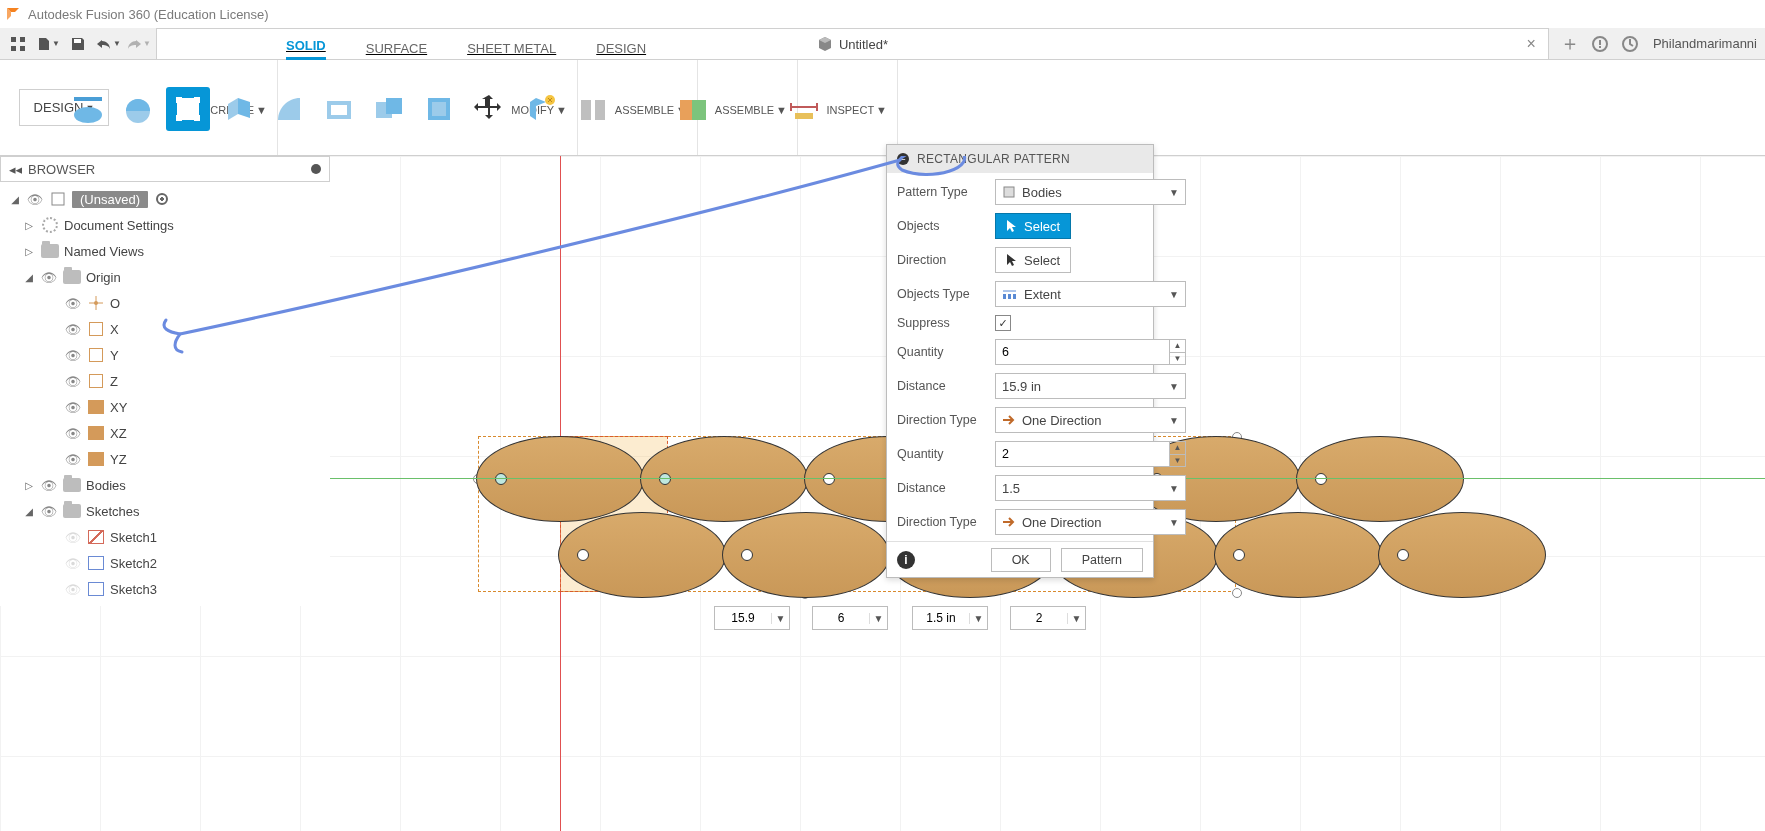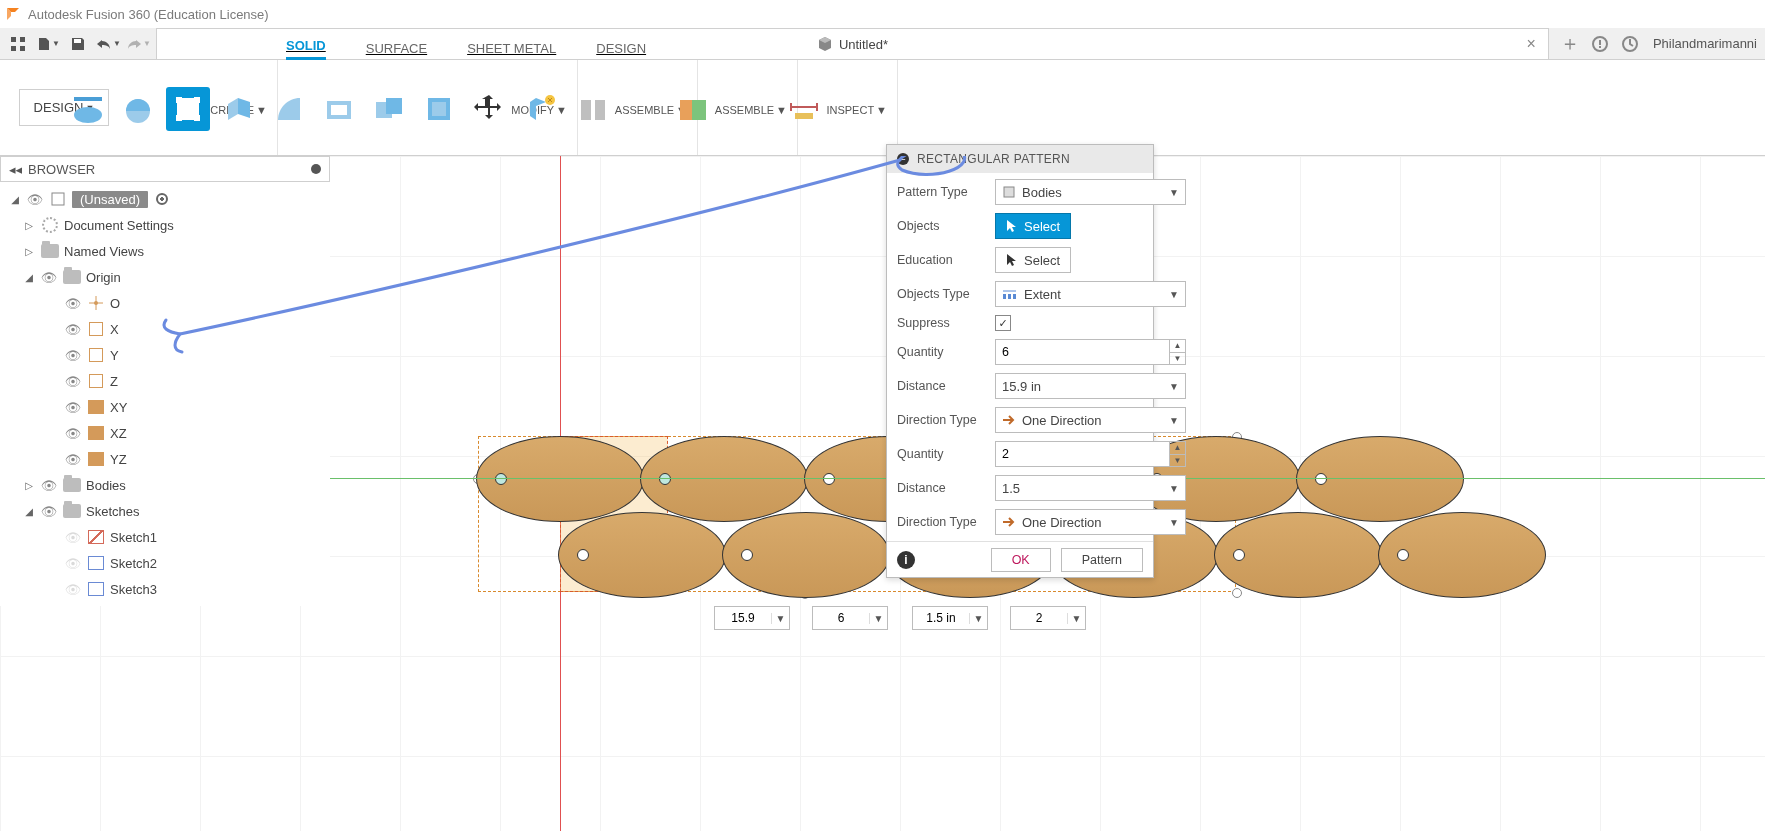--- a/index.html
+++ b/index.html
@@ -71,21 +71,21 @@
   .num { height: 26px; border: 1px solid #bcbcbc; display: flex; }
   .num input { border: 0; flex: 1; padding: 0 6px; font-size: 12.5px; outline: none; }
   .spin { width: 16px; display: flex; flex-direction: column; border-left: 1px solid #bcbcbc; }
   .spin div { flex: 1; font-size: 8px; display:flex; align-items:center; justify-content:center; color:#555; border-bottom:1px solid #bcbcbc;}
   .spin div:last-child{border-bottom:0;}
   .chk { width:16px; height:16px; border:1px solid #888; display:flex; align-items:center; justify-content:center; font-size:11px; color:#333; background:#fff;}
   .dialog-footer { height: 36px; border-top: 1px solid #e0e0e0; display:flex; align-items:center; padding:0 10px; gap:10px;}
   .dialog-footer .info{ width:18px;height:18px; border-radius:50%; background:#333; color:#fff; font-size:12px; display:flex;align-items:center;justify-content:center; font-weight:bold;}
   .dialog-footer .spacer{flex:1;}
   .dlg-btn { height:24px; padding:0 20px; border:1px solid #bcbcbc; background:#fff; font-size:12.5px; color:#444;}
-  .dlg-btn.disabled{ color:#be185d;}
+  .dlg-btn.disabled{ color:#404040;}
 
   
   .shapes { position:absolute; inset:0; pointer-events:none; }
   .ell { position:absolute; width:168px; height:86px; border-radius:50%; background: linear-gradient(180deg,#d8aa6b,#c99858); border:1.5px solid #333; }
   .ell .hole{ position:absolute; width:12px; height:12px; background:#fff; border:1.5px solid #333; border-radius:50%; top:36px; left:18px;}
   .first-hole{ background:#bfe8df !important;}
   .sel-box { position:absolute; border:1px dashed #d88a2e; }
   .hval { position:absolute; height:24px; border:1px solid #bcbcbc; background:#fff; display:flex; align-items:center; }
   .hval input{ border:0; width:56px; text-align:center; font-size:12px; outline:none;}
   .hval .caret{ width:18px; text-align:center; font-size:10px; color:#555; border-left:1px solid #ddd;}
@@ -536,21 +536,21 @@
         </div>
 
       <span class="dlabel">Objects</span>
       <div><span class="sel-btn primary">
             <svg width="12" height="14">
               <path d="M1 1l0 11 3-3 2 4 2-1-2-4h4z" fill="#fff"></path>
             </svg>
             <span>Select</span>
           </span></div>
 
-      <span class="dlabel">Education</span>
+      <span class="dlabel">Direction</span>
       <div><span class="sel-btn">
             <svg width="12" height="14">
               <path d="M1 1l0 11 3-3 2 4 2-1-2-4h4z" fill="#333"></path>
             </svg>
             <span>Select</span>
           </span></div>
 
       <span class="dlabel">Objects Type</span>
       <div class="dd">
           <svg width="16" height="12">

